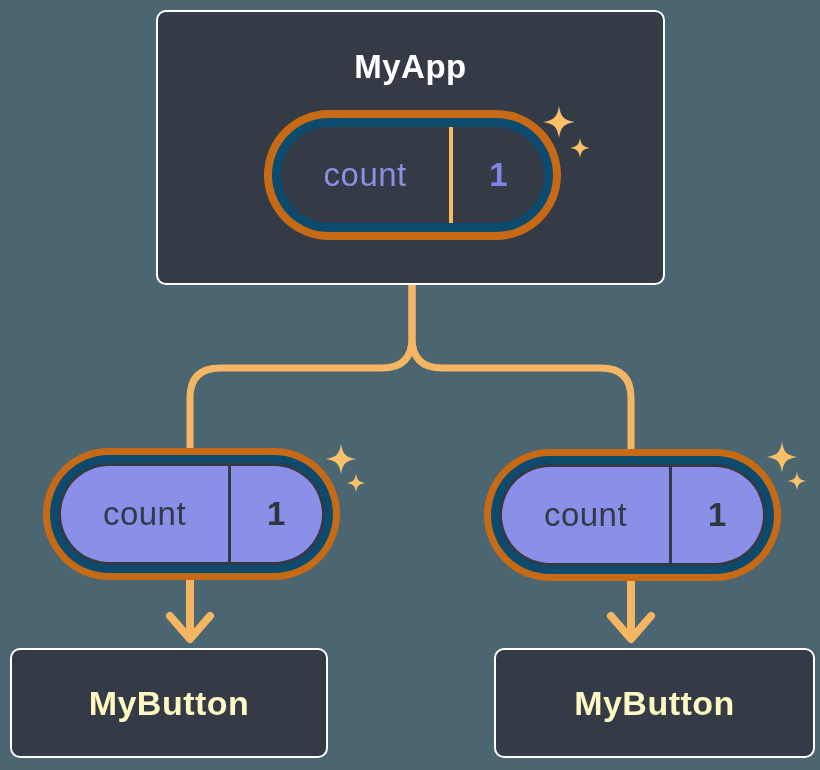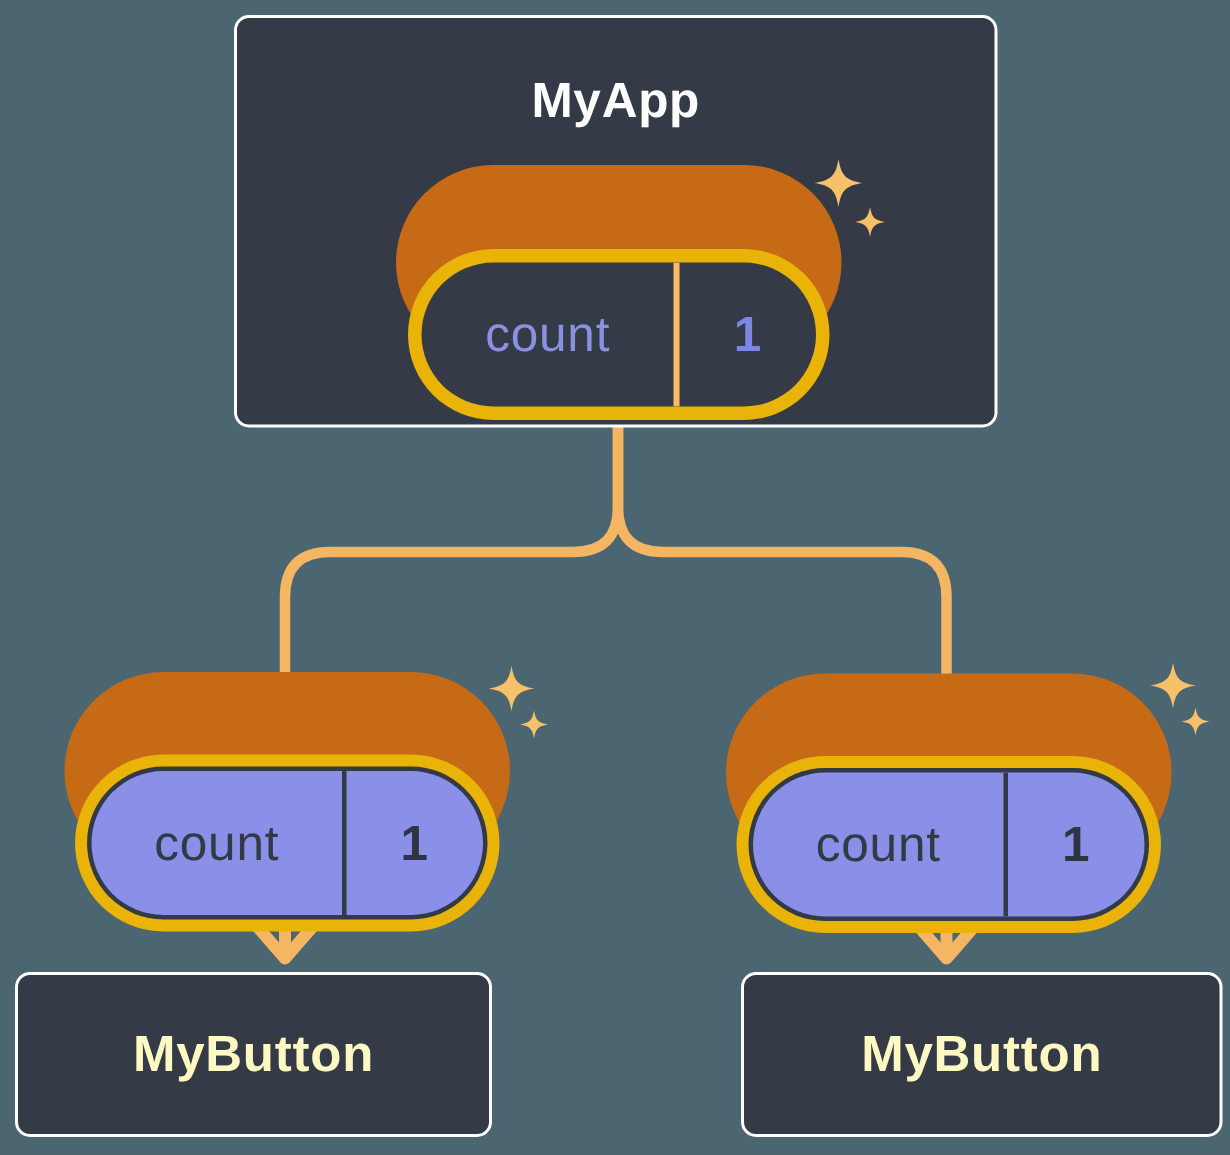--- a/index.html
+++ b/index.html
@@ -36,21 +36,21 @@
   .leaf-left{left:10px;top:648px;width:318px;height:110px;}
   .leaf-right{left:494px;top:648px;width:321px;height:110px;}
 
   
   .pill-outer{
     position:absolute;z-index:2;
     background:#C76A16;border-radius:999px;
     box-sizing:border-box;
   }
   .pill-mid,.pill-ring,.pill-inner{width:100%;height:100%;border-radius:999px;box-sizing:border-box;}
-  .pill-mid{background:#eab308;padding:9px;margin-top:48px;}
+  .pill-mid{background:#0c4a6e;padding:9px;}
   .pill-inner{display:flex;overflow:hidden;align-items:stretch;}
 
   .pill-root{left:264px;top:110px;width:297px;height:130px;padding:8px;}
   .pill-root .pill-inner{background:#343A46;}
   .pill-root .divider{background:#F8BB60;}
   .pill-root .cell-name{color:#8A90E2;font-weight:400;}
   .pill-root .cell-value{color:#7E86E4;font-weight:700;}
 
   .pill-child{width:297px;height:132px;padding:7px;}
   .pill-child .pill-mid{padding:8px;}

